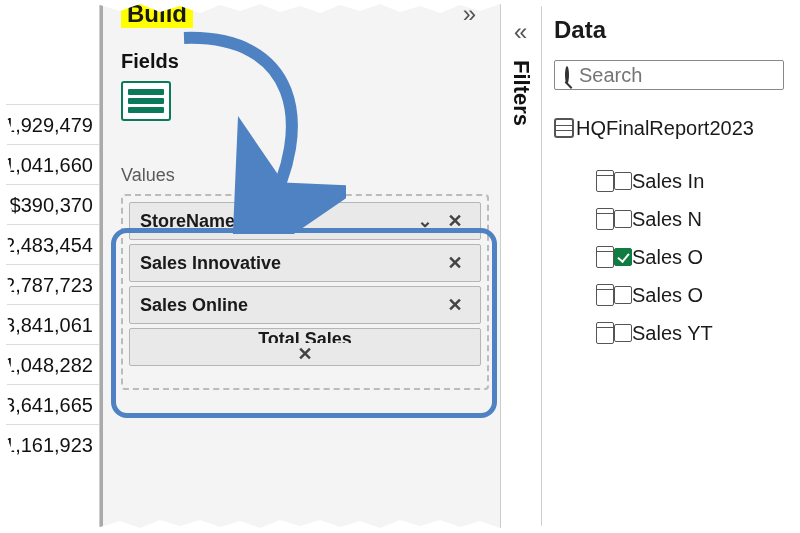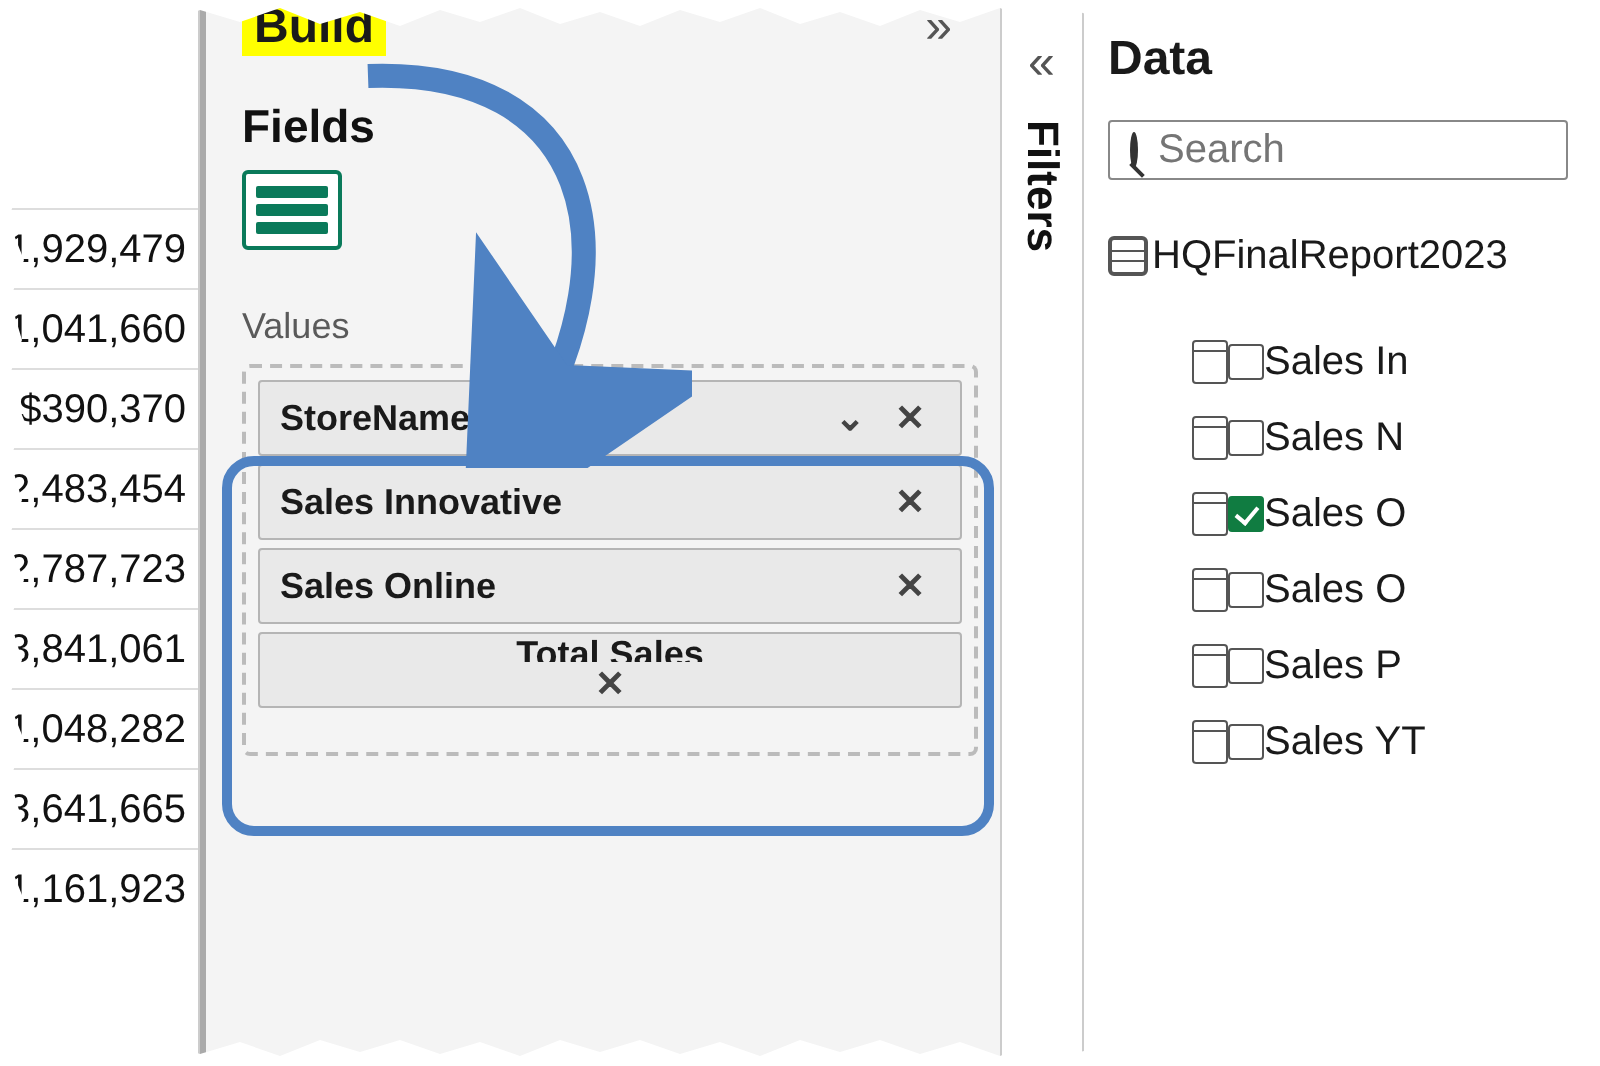--- a/index.html
+++ b/index.html
@@ -9,25 +9,25 @@
   
   .root { display: flex; height: 100%; }
   .col-numbers { width: 100px; border-right: 1px solid #ccc; background: #fff; padding-top: 104px; }
   .num-row { height: 40px; line-height: 40px; font-size: 20px; text-align: right; padding-right: 6px; border-top: 1px solid #ddd; color: #111; white-space: nowrap; overflow: hidden; }
 
   .col-build { width: 400px; background: #f4f4f4; border-left: 3px solid #aaa; position: relative; padding: 0 4px 0 18px; }
   .build-head { display: flex; align-items: center; justify-content: space-between; padding-right: 20px; }
   .build-title { font-size: 24px; font-weight: 600; background: #ffff00; padding: 0 6px; }
   .chev { font-size: 24px; color: #555; display: inline-block; }
 
-  .fields-lbl { font-size: 23px; font-weight: 600; margin: 22px 0 8px; color: #111; }
+  .fields-lbl { font-size: 20px; font-weight: 600; margin: 22px 0 8px; color: #111; }
   .viz-icon { width: 50px; height: 40px; border: 2px solid #0a7a5a; border-radius: 3px; background: #fff; display: flex; flex-direction: column; justify-content: center; gap: 3px; padding: 5px; position:relative; }
   .viz-icon .bar { height: 6px; background: #0a7a5a; border-radius: 1px; }
 
-  .values-lbl { font-size: 18px; color: #5a5a5a; margin: 28px 0 8px; }
+  .values-lbl { font-size: 18px; color: #5a5a5a; margin: 44px 0 8px; }
 
   .values-box { border: 2px dashed #bbb; border-radius: 4px; padding: 6px; width: 368px; }
   .ring { position:absolute; border: 5px solid #4f82c3; border-radius: 16px; pointer-events:none; }
 
   .pill { display: flex; align-items: center; height: 38px; border: 1px solid #b5b5b5; background: #e9e9e9; border-radius: 2px; margin-bottom: 4px; padding: 0 10px; font-size: 18px; font-weight: bold; }
   .pill:last-child { margin-bottom: 16px; flex-direction: column; }
   .pill .nm { flex: 1; white-space: nowrap; overflow: hidden; }
   .pill .ic { width: 30px; text-align: center; font-size: 18px; color: #444; cursor: pointer; }
 
   .col-filters { width: 42px; background: #fff; border-left: 1px solid #ccc; border-right: 1px solid #ccc; display: flex; flex-direction: column; align-items: center; padding-top: 18px; }
@@ -163,27 +163,20 @@
             <div class="t"></div>
           </span>
         <span class="cb"></span>
         <span>Sales O</span>
       </div>
       <div class="fld">
         <span class="calc-ic">
             <div class="t"></div>
           </span>
         <span class="cb"></span>
-        <span>Sales P</span>
-      </div>
-      <div class="fld">
-        <span class="calc-ic">
-            <div class="t"></div>
-          </span>
-        <span class="cb"></span>
         <span>Sales YT</span>
       </div>
     </div>
   </div>
 </div>
 
 <svg class="arrow-svg" width="190" height="210">
   <defs>
     <marker id="ah" markerWidth="14" markerHeight="14" refX="6" refY="6" orient="auto">
       <path d="M0,0 L12,6 L0,12 L3,6 Z" fill="#4f82c3"></path>

